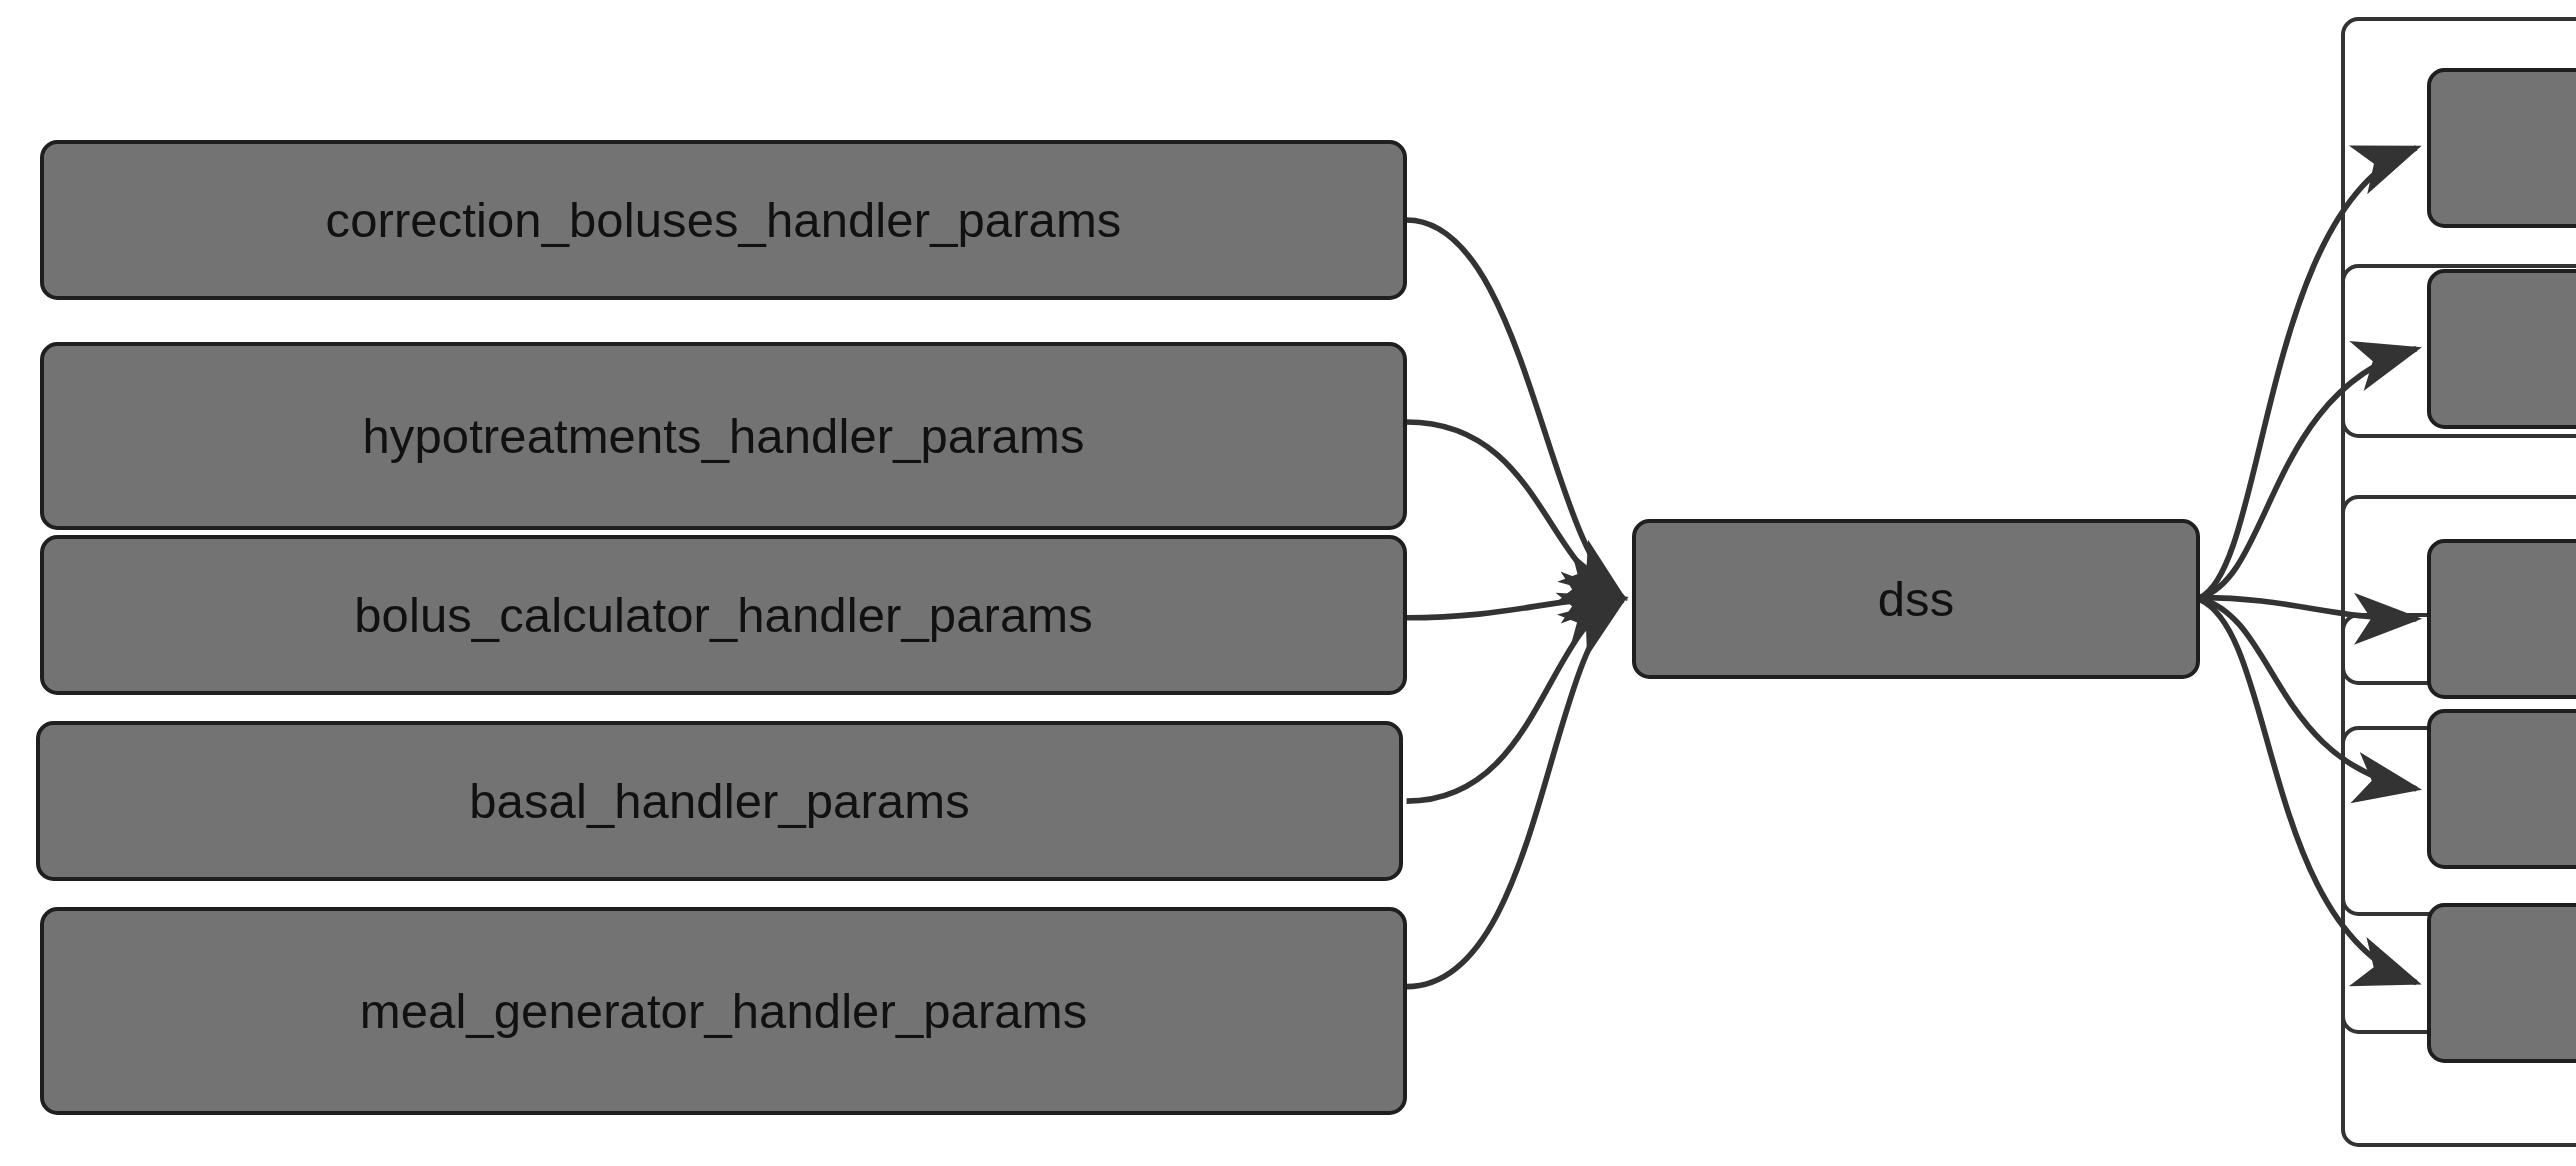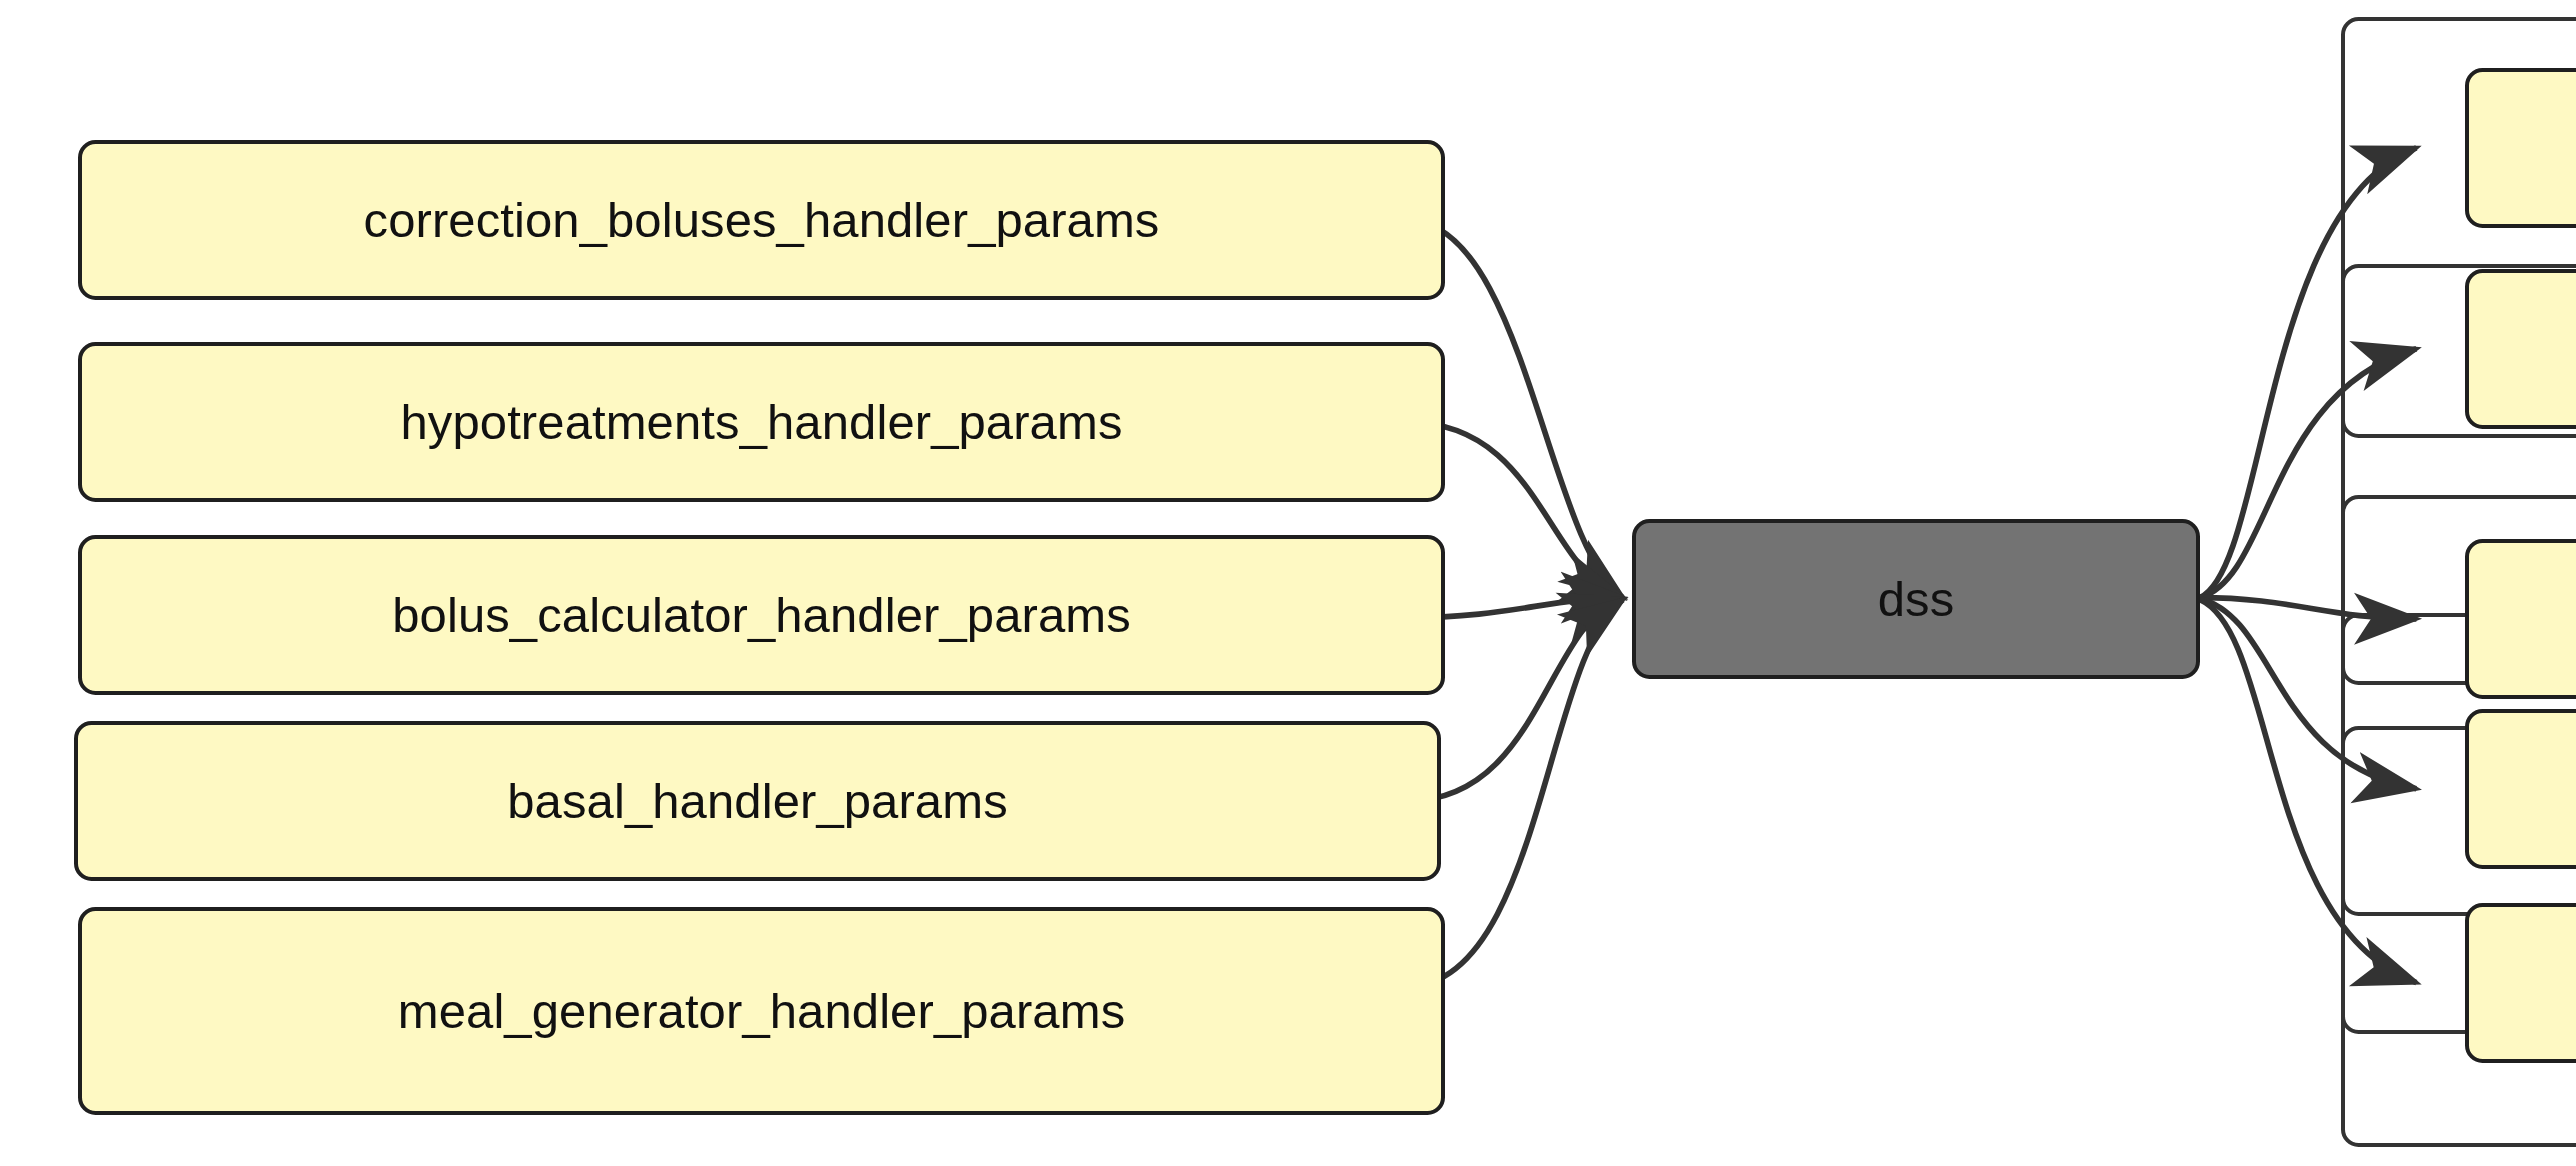--- a/index.html
+++ b/index.html
@@ -11,21 +11,21 @@
     box-sizing:border-box;
     display:flex;align-items:center;justify-content:center;
     border:4.1px solid #1f1f1f;
     border-radius:17.5px;
     font-size:49px;
     color:#111111;
     letter-spacing:0.1px;
     white-space:nowrap;
     z-index:3;
   }
-  .node.param, .node.handler{ background:#fef9c3;margin-left:38px; }
+  .node.param, .node.handler{ background:#737373; }
   .node.hub{ background:#737373; }
   .subgraph{
     position:absolute;
     box-sizing:border-box;
     background:transparent;
     border:4.1px solid #333333;
     border-radius:17.5px;
     z-index:1;
   }
 </style>
@@ -57,21 +57,21 @@
 
   <div class="subgraph" style="left:2341px;top:16.5px;width:1258px;height:421px;"></div>
   <div class="subgraph" style="left:2341px;top:264px;width:1258px;height:421px;"></div>
   <div class="subgraph" style="left:2341px;top:495px;width:1258px;height:421px;"></div>
   <div class="subgraph" style="left:2341px;top:613px;width:1258px;height:421px;"></div>
   <div class="subgraph" style="left:2341px;top:726px;width:1258px;height:421px;"></div>
 
   <div class="node param" style="left:40px;top:140px;width:1367px;height:160px;">
       <span>correction_boluses_handler_params</span>
     </div>
-  <div class="node param" style="left:40px;top:342px;width:1367px;height:160px;">
+  <div class="node param" style="left:40px;top:342px;width:1367px;height:188px;">
       <span>hypotreatments_handler_params</span>
     </div>
   <div class="node param" style="left:40px;top:535px;width:1367px;height:160px;">
       <span>bolus_calculator_handler_params</span>
     </div>
   <div class="node param" style="left:36px;top:721px;width:1367px;height:160px;">
       <span>basal_handler_params</span>
     </div>
   <div class="node param" style="left:40px;top:907px;width:1367px;height:208px;">
       <span>meal_generator_handler_params</span>

